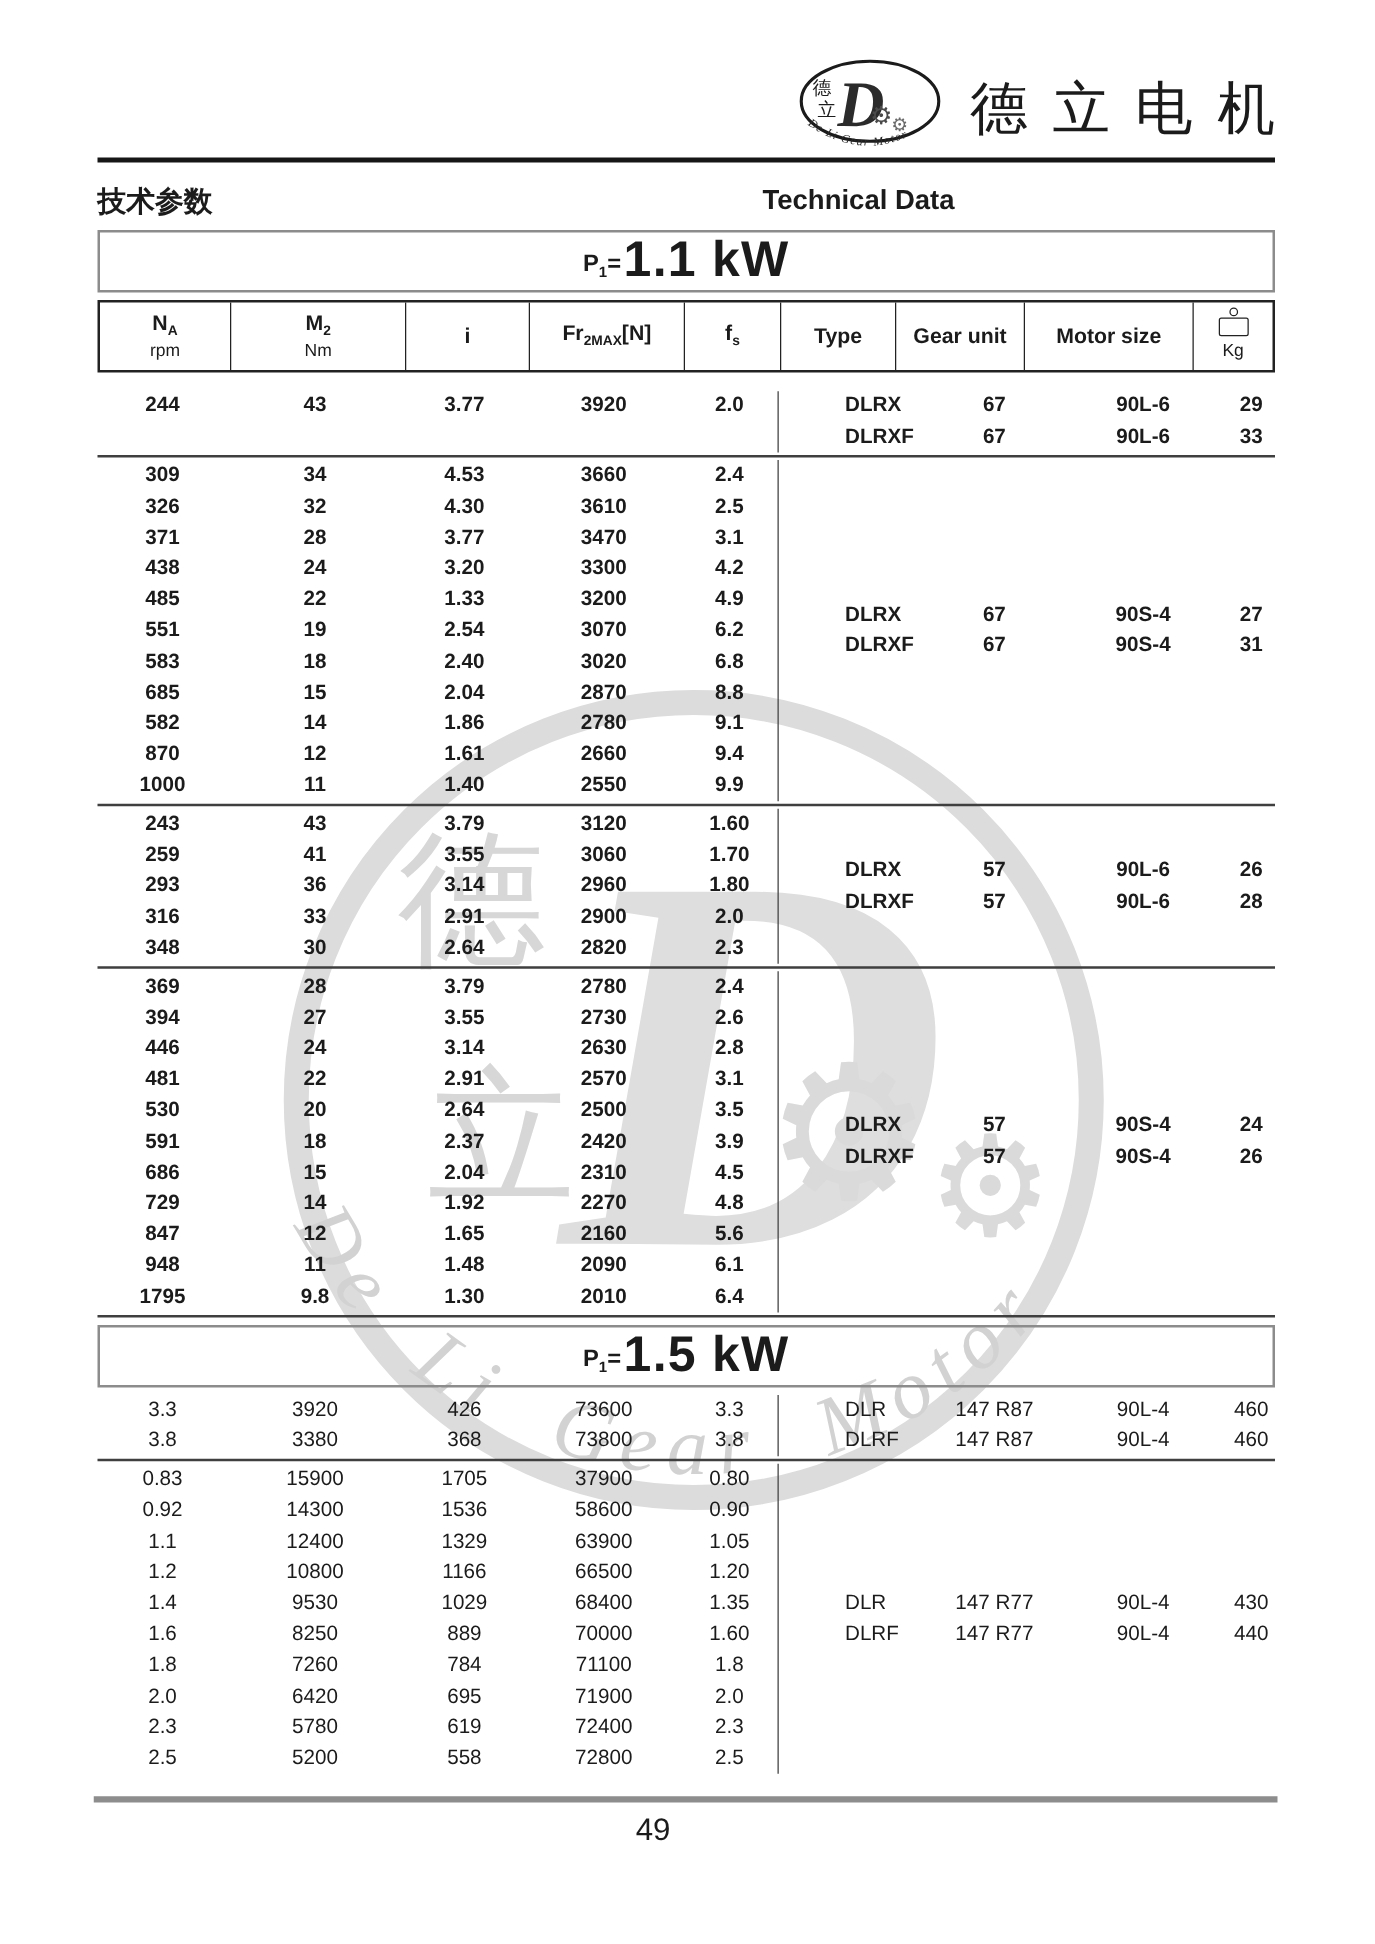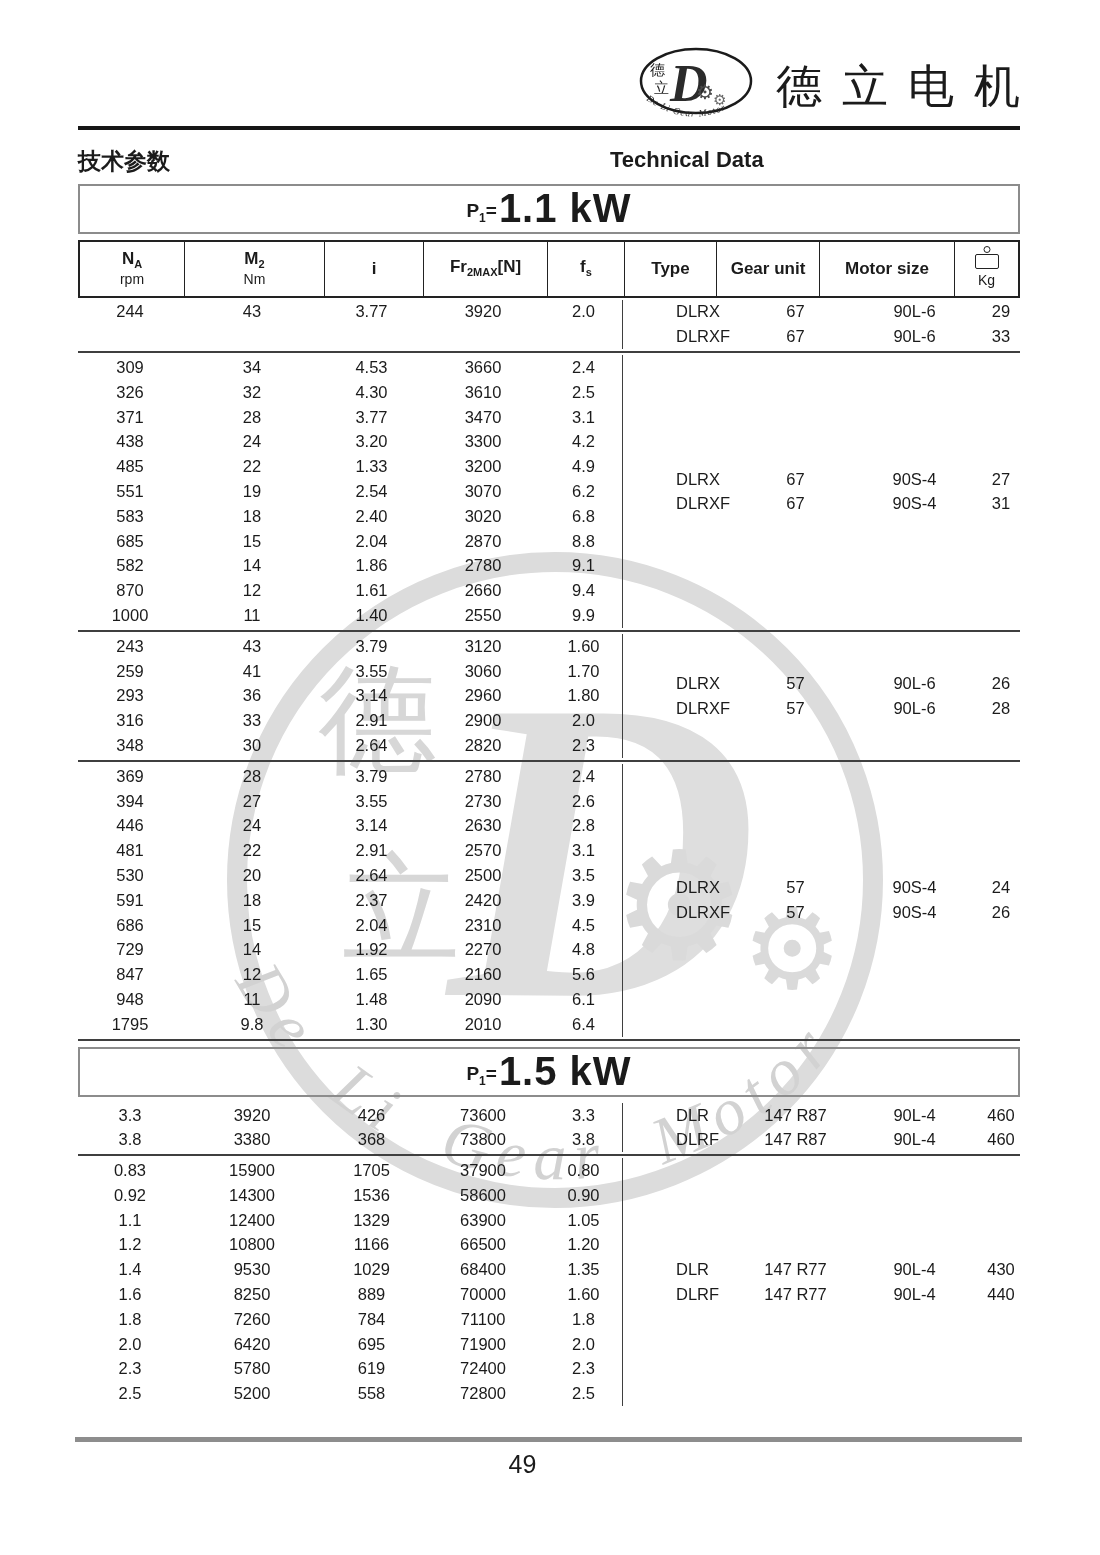--- a/index.html
+++ b/index.html
@@ -41,21 +41,21 @@
   }
   .ch-cell { border-left:1.5px solid #222; display:flex; flex-direction:column; align-items:center; justify-content:center; line-height:1.15; }
   .ch-cell:first-child { border-left:none; }
   .ch-main { font-weight:bold; font-size:17px; }
   .ch-main sub { font-size:11px; }
   .ch-unit { font-size:14px; }
   .w-icon { width:24px; height:15px; border:1.5px solid #222; border-radius:2px; position:relative; margin:6px 0 3px 0; }
   .w-icon::before { content:''; position:absolute; width:5px; height:5px; border:1.5px solid #222; border-radius:50%; top:-9px; left:50%; transform:translateX(-50%); background:#fff; }
 
   
-  .groups-1 { margin-top:0; }
+  .groups-1 { margin-top:13px;font-weight:bold; }
   .groups-2 { margin-top:4px; }
   .tgroup { display:flex; padding:2px 0; border-bottom:2px solid #3f3f3f; }
   .tgroup.nosep { border-bottom:none; }
   .g-rows { width:544px; display:flex; flex-direction:column; justify-content:flex-start; }
   .drow { display:grid; grid-template-columns:104px 140px 99px 124px 77px; height:24.8px; align-items:center; }
   .cell { text-align:center; font-size:16.5px; }
   .g-types { flex:1; border-left:1.5px solid #3f3f3f; display:flex; flex-direction:column; justify-content:center;padding-left:29px; }
   .trow { display:grid; grid-template-columns:92px 103px 135px 1fr; height:24.8px; align-items:center; }
   .tcell { text-align:center; font-size:16.5px; }
   .tcell.t0 { text-align:left; padding-left:24px; }

